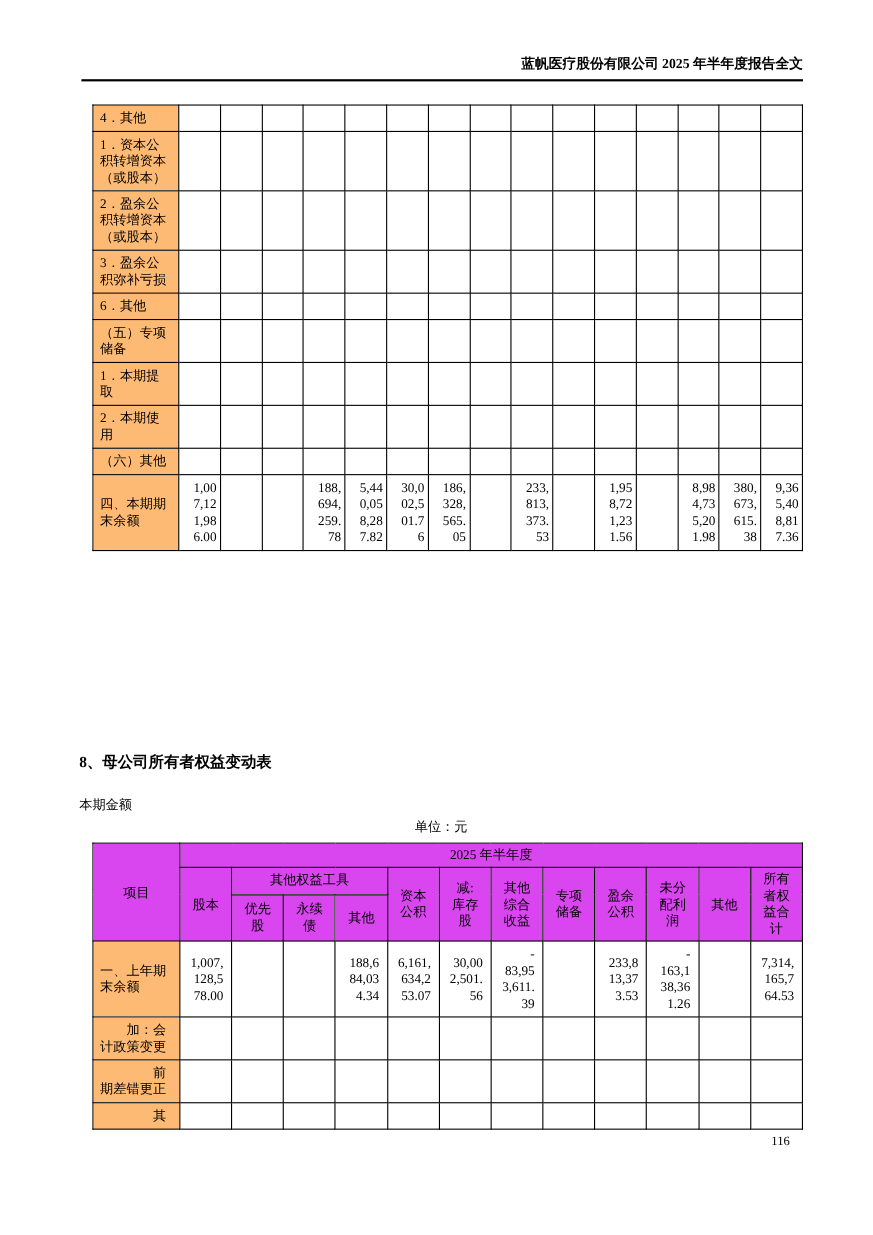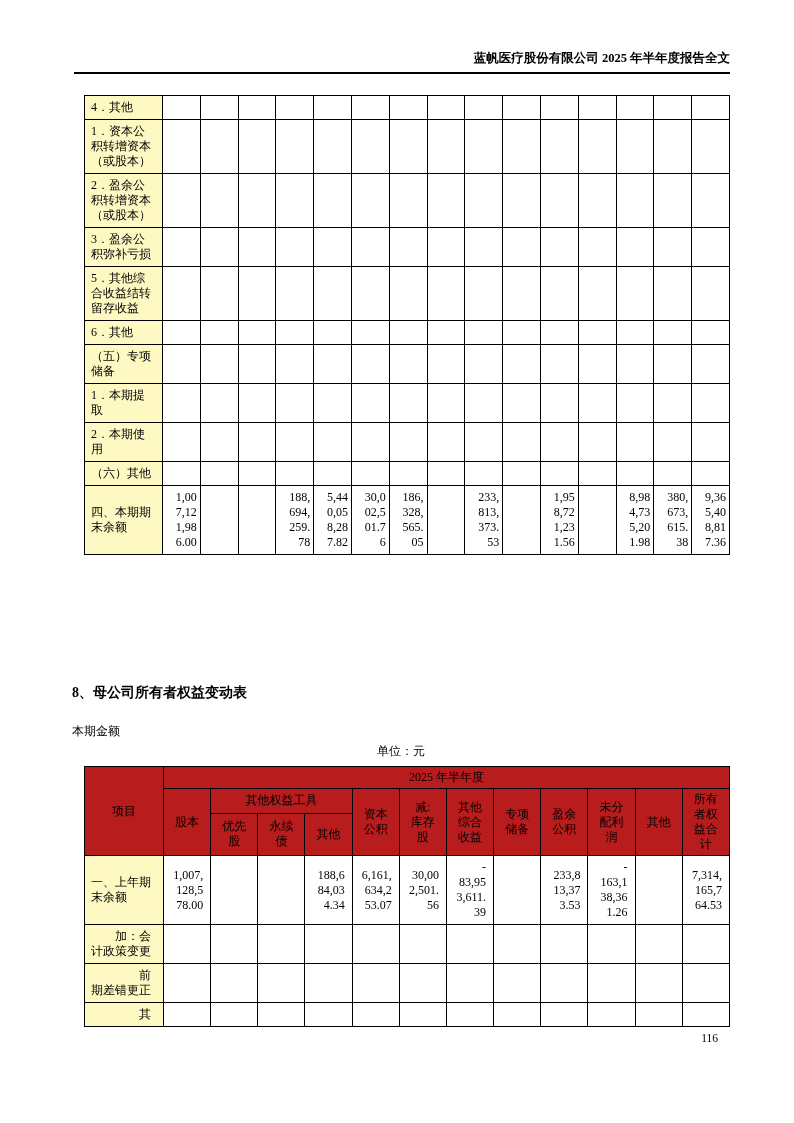--- a/index.html
+++ b/index.html
@@ -19,27 +19,27 @@
   }
   .tbl {
     position:absolute; border-collapse:collapse; table-layout:fixed;
     border:1.5px solid #000;
   }
   .tbl td {
     border:1px solid #000; vertical-align:middle;
     font-size:12px; line-height:15px; overflow:hidden;
   }
   .lbl {
-    background:#fef9c3; text-align:left; padding:4px 6px;
+    background:#fdba74; text-align:left; padding:4px 6px;
     white-space:pre-line;
   }
   .num { text-align:right; padding:4px 3px; white-space:pre-line; }
   .bottom .num { padding:4px 7px; }
   .hd {
-    background:#b91c1c; text-align:center; padding:3px 2px;
+    background:#d946ef; text-align:center; padding:3px 2px;
     white-space:pre-line;
   }
   .tbl.top { left:84px; top:95px; width:646px; }
   .tbl.bottom { left:84px; top:766px; width:646px; }
   .section-heading {
     position:absolute; left:72px; top:684px; margin:0;
     font-size:14px; font-weight:bold;
   }
   .sub-label { position:absolute; left:72px; top:723px; font-size:12px; }
   .unit-label {
@@ -129,38 +129,20 @@
           <td class="num"></td>
           <td class="num"></td>
           <td class="num"></td>
           <td class="num"></td>
           <td class="num"></td>
           <td class="num"></td>
           <td class="num"></td>
         </tr>
         <tr>
           <td class="lbl">3．盈余公积弥补亏损</td>
-          <td class="num"></td>
-          <td class="num"></td>
-          <td class="num"></td>
-          <td class="num"></td>
-          <td class="num"></td>
-          <td class="num"></td>
-          <td class="num"></td>
-          <td class="num"></td>
-          <td class="num"></td>
-          <td class="num"></td>
-          <td class="num"></td>
-          <td class="num"></td>
-          <td class="num"></td>
-          <td class="num"></td>
-          <td class="num"></td>
-        </tr>
-        <tr>
-          <td class="lbl">5．其他综合收益结转留存收益</td>
           <td class="num"></td>
           <td class="num"></td>
           <td class="num"></td>
           <td class="num"></td>
           <td class="num"></td>
           <td class="num"></td>
           <td class="num"></td>
           <td class="num"></td>
           <td class="num"></td>
           <td class="num"></td>

